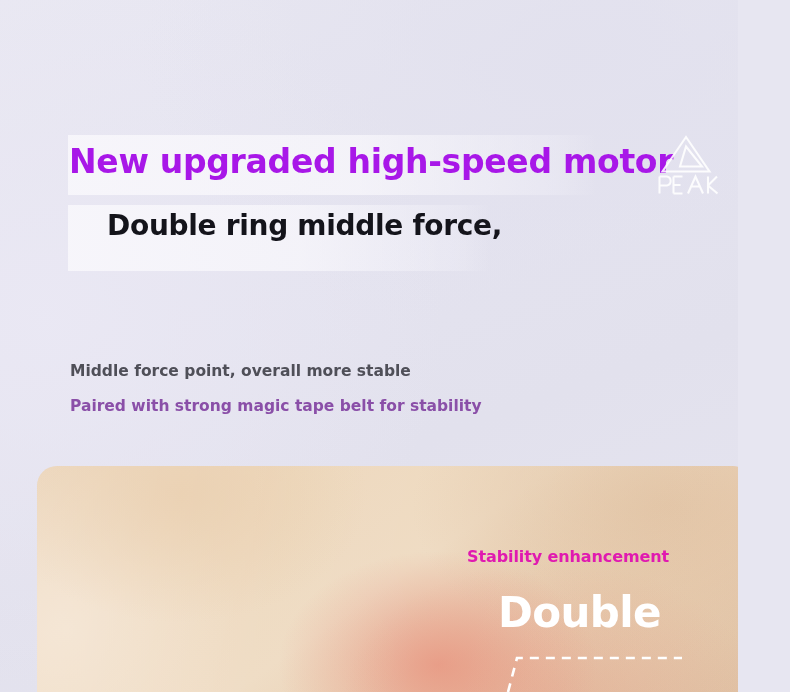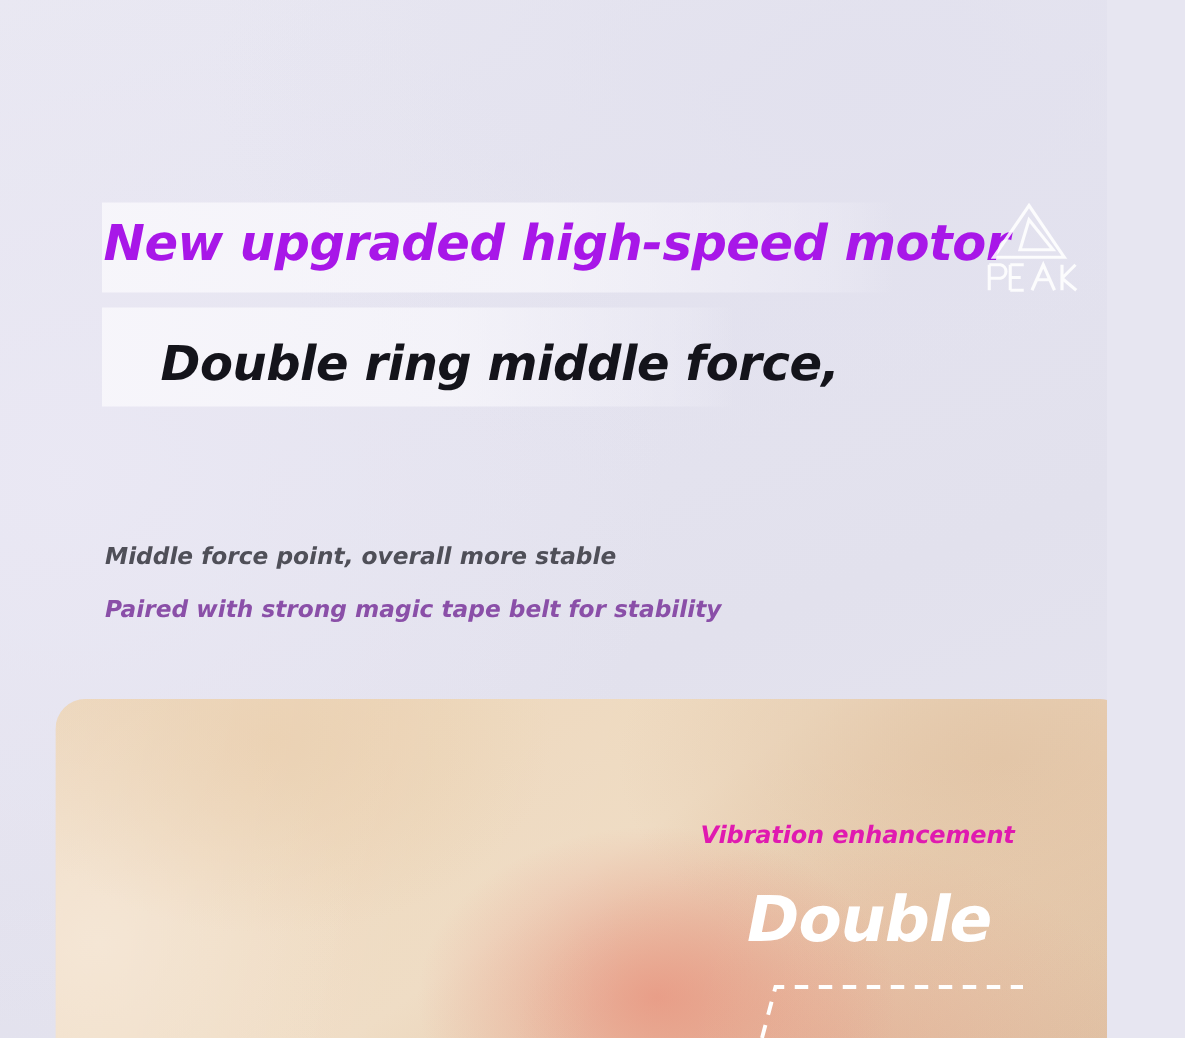--- a/index.html
+++ b/index.html
@@ -17,21 +17,20 @@
 
   #page {
     position: relative;
     width: 738px;
     height: 692px;
     overflow: hidden;
     background:
       radial-gradient(ellipse 620px 420px at 78% 8%,  rgba(226,225,238,0.95) 0%, rgba(226,225,238,0) 70%),
       radial-gradient(ellipse 560px 520px at 6% 46%,  rgba(234,232,244,0.95) 0%, rgba(234,232,244,0) 72%),
       linear-gradient(160deg, #e9e8f2 0%, #e4e3ef 38%, #e2e1ed 62%, #e6e5f0 100%);
-    font-style: italic;
   }
 
   
   .hl-band {
     position: absolute;
     background: linear-gradient(90deg,
         rgba(249,248,252,0.85) 0%,
         rgba(247,246,251,0.80) 55%,
         rgba(244,243,250,0.30) 92%,
         rgba(244,243,250,0.0) 100%);
@@ -48,22 +47,22 @@
     font-weight: 700;
     letter-spacing: -0.3px;
   }
   #headline-1 {
     top: 140px;
     font-size: 33px;
     line-height: 44px;
     color: #a817e8;
   }
   #headline-2 {
-    top: 220px;
-    font-size: 32px;
+    top: 204px;
+    font-size: 28px;
     line-height: 44px;
     color: #14141b;
     padding-left: 38px;
   }
   #headline-3 {
     top: 280px;
     font-size: 30px;
     line-height: 42px;
     color: #14141b;
   }
@@ -185,21 +184,21 @@
         <path d="M41 62.5 L48.5 45.5 L56 62.5 M44 55.5 L53 55.5"></path>
         <path d="M61 45.5 L61 62.5 M61 54.5 L70 45.5 M61 54.5 L70.5 62.5"></path>
       </g>
     </svg>
   </div>
 
   <div id="product-card">
     <div id="card-sheen"></div>
   </div>
 
-  <div id="card-label-stability">Vibration enhancement</div>
+  <div id="card-label-stability">Stability enhancement</div>
 
   <div id="card-label-double">Double</div>
 
   <div id="leader-line">
     <svg viewBox="0 0 230 52" xmlns="http://www.w3.org/2000/svg">
       <path d="M38 52 L47 18 L212 18" fill="none" stroke="#ffffff" stroke-width="2.6" stroke-dasharray="9 7" stroke-linecap="butt"></path>
     </svg>
   </div>
 
 </div>

